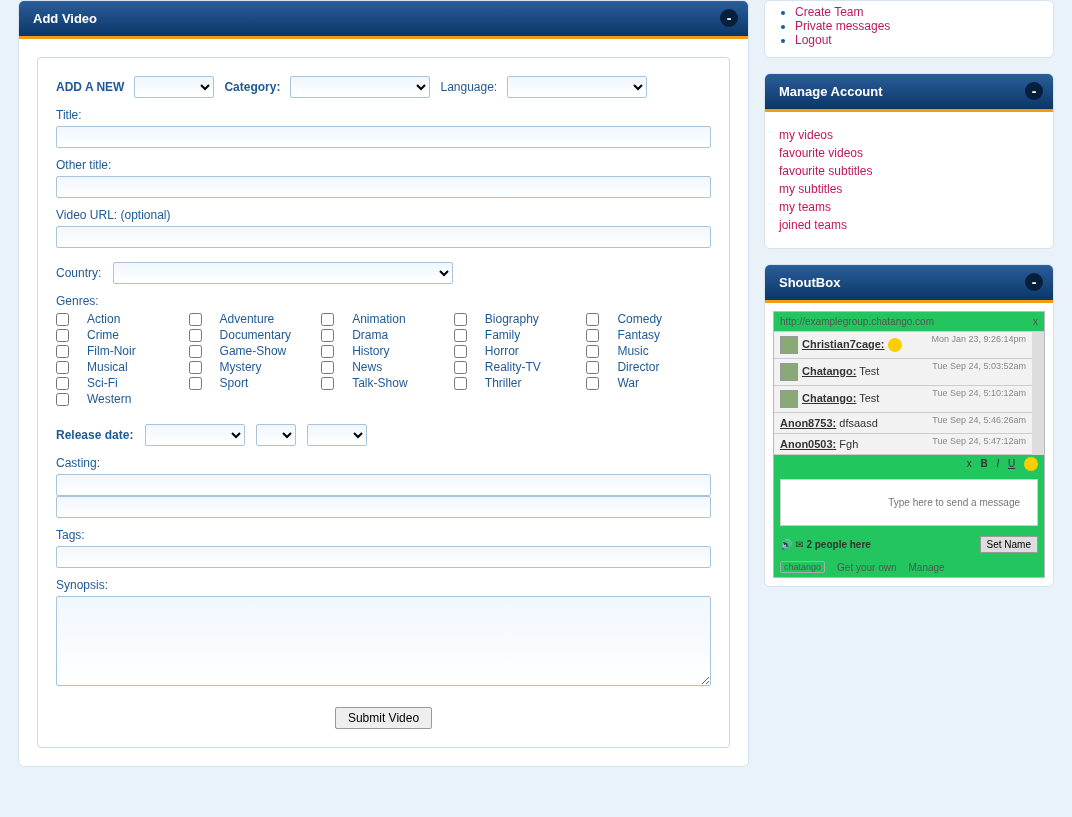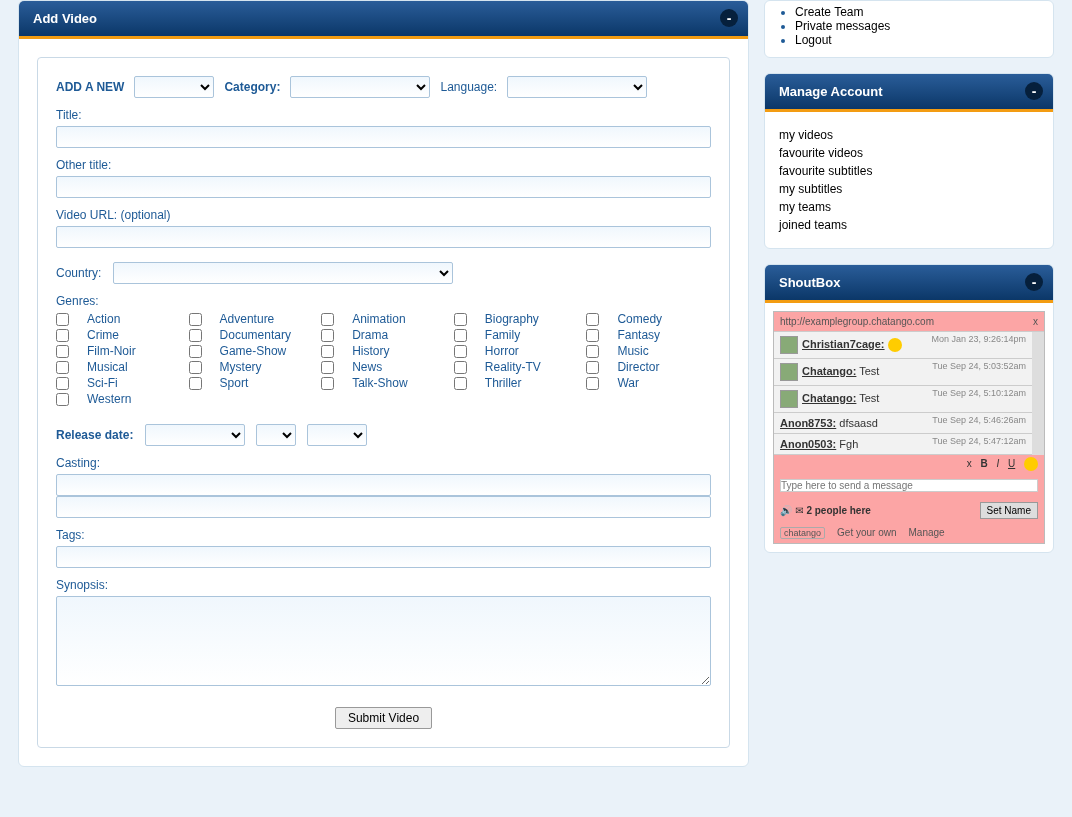--- a/index.html
+++ b/index.html
@@ -23,39 +23,39 @@
 .select-100 { width: 100px; }
 .select-40 { width: 40px; }
 .genres-grid { display: grid; grid-template-columns: repeat(5, 1fr); gap: 2px 8px; margin-top: 4px; }
 .genre-item { display: flex; align-items: center; gap: 18px; color: #1e5a96; font-size: 12px; }
 .genre-item input { width: 13px; height: 13px; }
 textarea.text-input { height: 90px; resize: both; }
 .submit-wrap { text-align: center; margin-top: 18px; }
 .submit-btn { background: #eee; border: 1px solid #999; padding: 3px 12px; font-size: 12px; cursor: pointer; border-radius: 2px; }
 .top-links { background: #fff; border: 1px solid #d5e4ef; border-radius: 6px; padding: 4px 8px 10px 8px; margin-bottom: 15px; }
 .top-links ul { list-style: disc; padding-left: 22px; }
-.top-links a, .acct-links a { color: #000000; text-decoration: none; font-size: 12px; }
+.top-links a, .acct-links a { color: #be185d; text-decoration: none; font-size: 12px; }
 .top-links li::marker { color: #1e5a96; }
 .acct-links { padding: 14px; }
 .acct-links a { display: block; line-height: 1.5; }
 .shout-wrap { padding: 8px; }
-.shout-frame { border: 1px solid #bbb; background: #fca5a5; font-size: 11px; }
+.shout-frame { border: 1px solid #bbb; background: #22c55e; font-size: 11px; }
 .shout-url { padding: 4px 6px; display: flex; justify-content: space-between; color: #555; border-bottom: 1px solid #ccc; font-size: 10px; }
 .shout-msgs { background: #f2f2f2; }
 .shout-msg { border-bottom: 1px solid #ccc; padding: 4px 6px; position: relative; }
 .shout-msg .ts { position: absolute; right: 6px; top: 2px; font-size: 9px; color: #888; }
 .shout-msg .av { display: inline-block; width: 18px; height: 18px; background: #8a7; border: 1px solid #999; vertical-align: middle; margin-right: 4px; }
 .shout-msg .nm { font-weight: bold; text-decoration: underline; color: #333; }
 .shout-input { padding: 6px; }
-.shout-input input { width: 100%; border: 1px solid #ccc; padding: 0; font-size: 10px; color: #999; }
+.shout-input input { width: 100%; border: 1px solid #ccc; padding: 17px; font-size: 10px; color: #999; text-align: right; }
 .shout-toolbar { text-align: right; padding: 2px 6px; font-size: 10px; color: #333; }
 .shout-toolbar span { margin-left: 6px; }
 .shout-footer { display: flex; justify-content: space-between; align-items: center; padding: 4px 6px; font-size: 10px; }
 .setname-btn { background: #ddd; border: 1px solid #999; padding: 2px 6px; font-size: 10px; cursor: pointer; }
-.shout-bottom { padding: 4px 6px; font-size: 10px; color: #555; display:flex; gap:12px; }
+.shout-bottom { padding: 4px 6px; font-size: 10px; color: #555; display:flex; gap:12px; align-items:center;}
 .chatango-badge { border: 1px solid #aaa; padding: 0 3px; font-size: 9px; border-radius: 2px; }
 .outer { background:#eaf2f9; padding: 0 18px 20px 18px;}
 .emoji { display:inline-block; width:14px; height:14px; background:#fc0; border-radius:50%; vertical-align:middle;}
 .scroll-indicator{ background:#ddd; width:12px; }
 .shout-row{display:flex;}
 .shout-content{flex:1;}
 </style>
 </head>
 <body>
 

